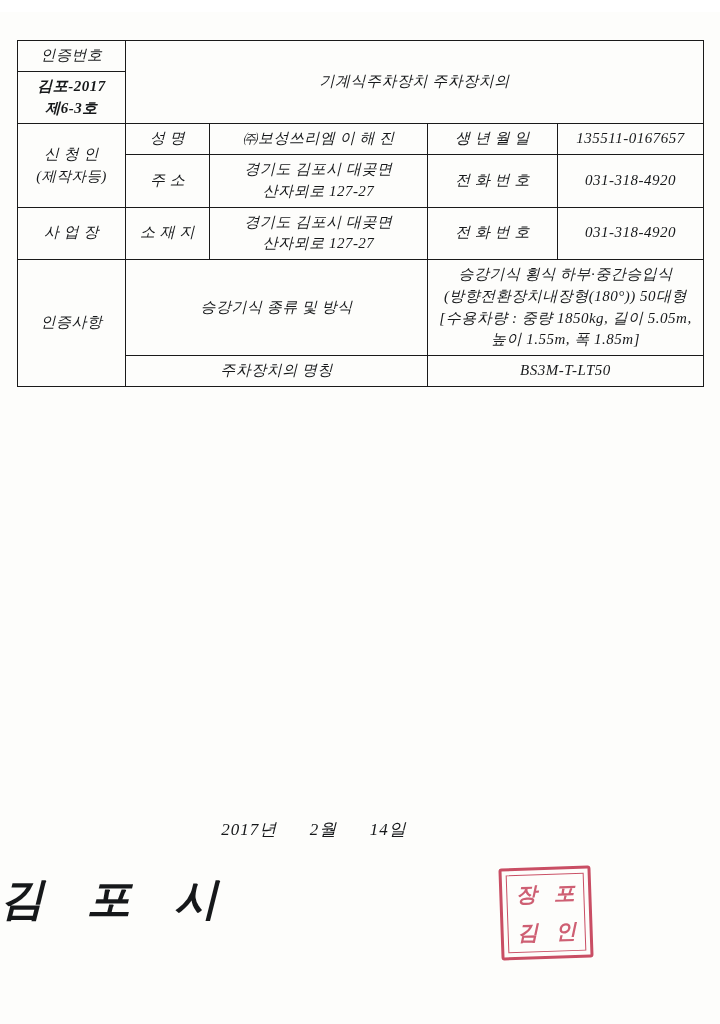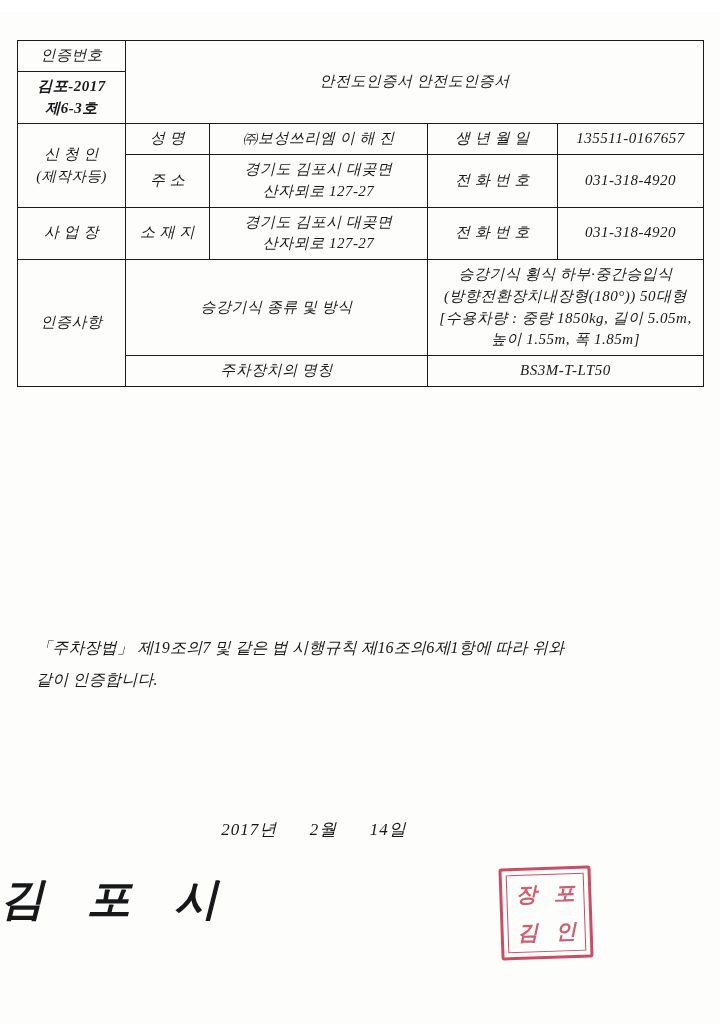--- a/index.html
+++ b/index.html
@@ -186,21 +186,21 @@
       <col style="width:108px">
       <col style="width:84px">
       <col style="width:218px">
       <col style="width:130px">
       <col style="width:146px">
     </colgroup>
     <tbody>
 
       <tr>
         <td class="cellnum-head">인증번호</td>
-        <td class="doc-title" colspan="4" rowspan="2">안전도인증서 안전도인증서</td>
+        <td class="doc-title" colspan="4" rowspan="2">기계식주차장치 주차장치의</td>
       </tr>
       <tr>
         <td class="cellnum-body">
           <div>김포-2017</div>
           <div>제6-3호</div>
         </td>
       </tr>
 
       <tr>
         <td class="label-wide" rowspan="2">
@@ -245,24 +245,20 @@
         </td>
       </tr>
 
       <tr>
         <td class="kind-label name-cell" colspan="2">주차장치의 명칭</td>
         <td class="name-cell" colspan="2">BS3M-T-LT50</td>
       </tr>
     </tbody>
   </table>
 
-  <div class="statement">
-    <span class="l1">「주차장법」 제19조의7 및 같은 법 시행규칙 제16조의6제1항에 따라 위와</span>
-    <span class="l2">같이 인증합니다.</span>
-  </div>
 
   <div class="date-line">
     <span>2017년</span>
     <span class="date-gap"></span>
     <span>2월</span>
     <span class="date-gap"></span>
     <span>14일</span>
   </div>
 
   <div class="issuer-wrap">

